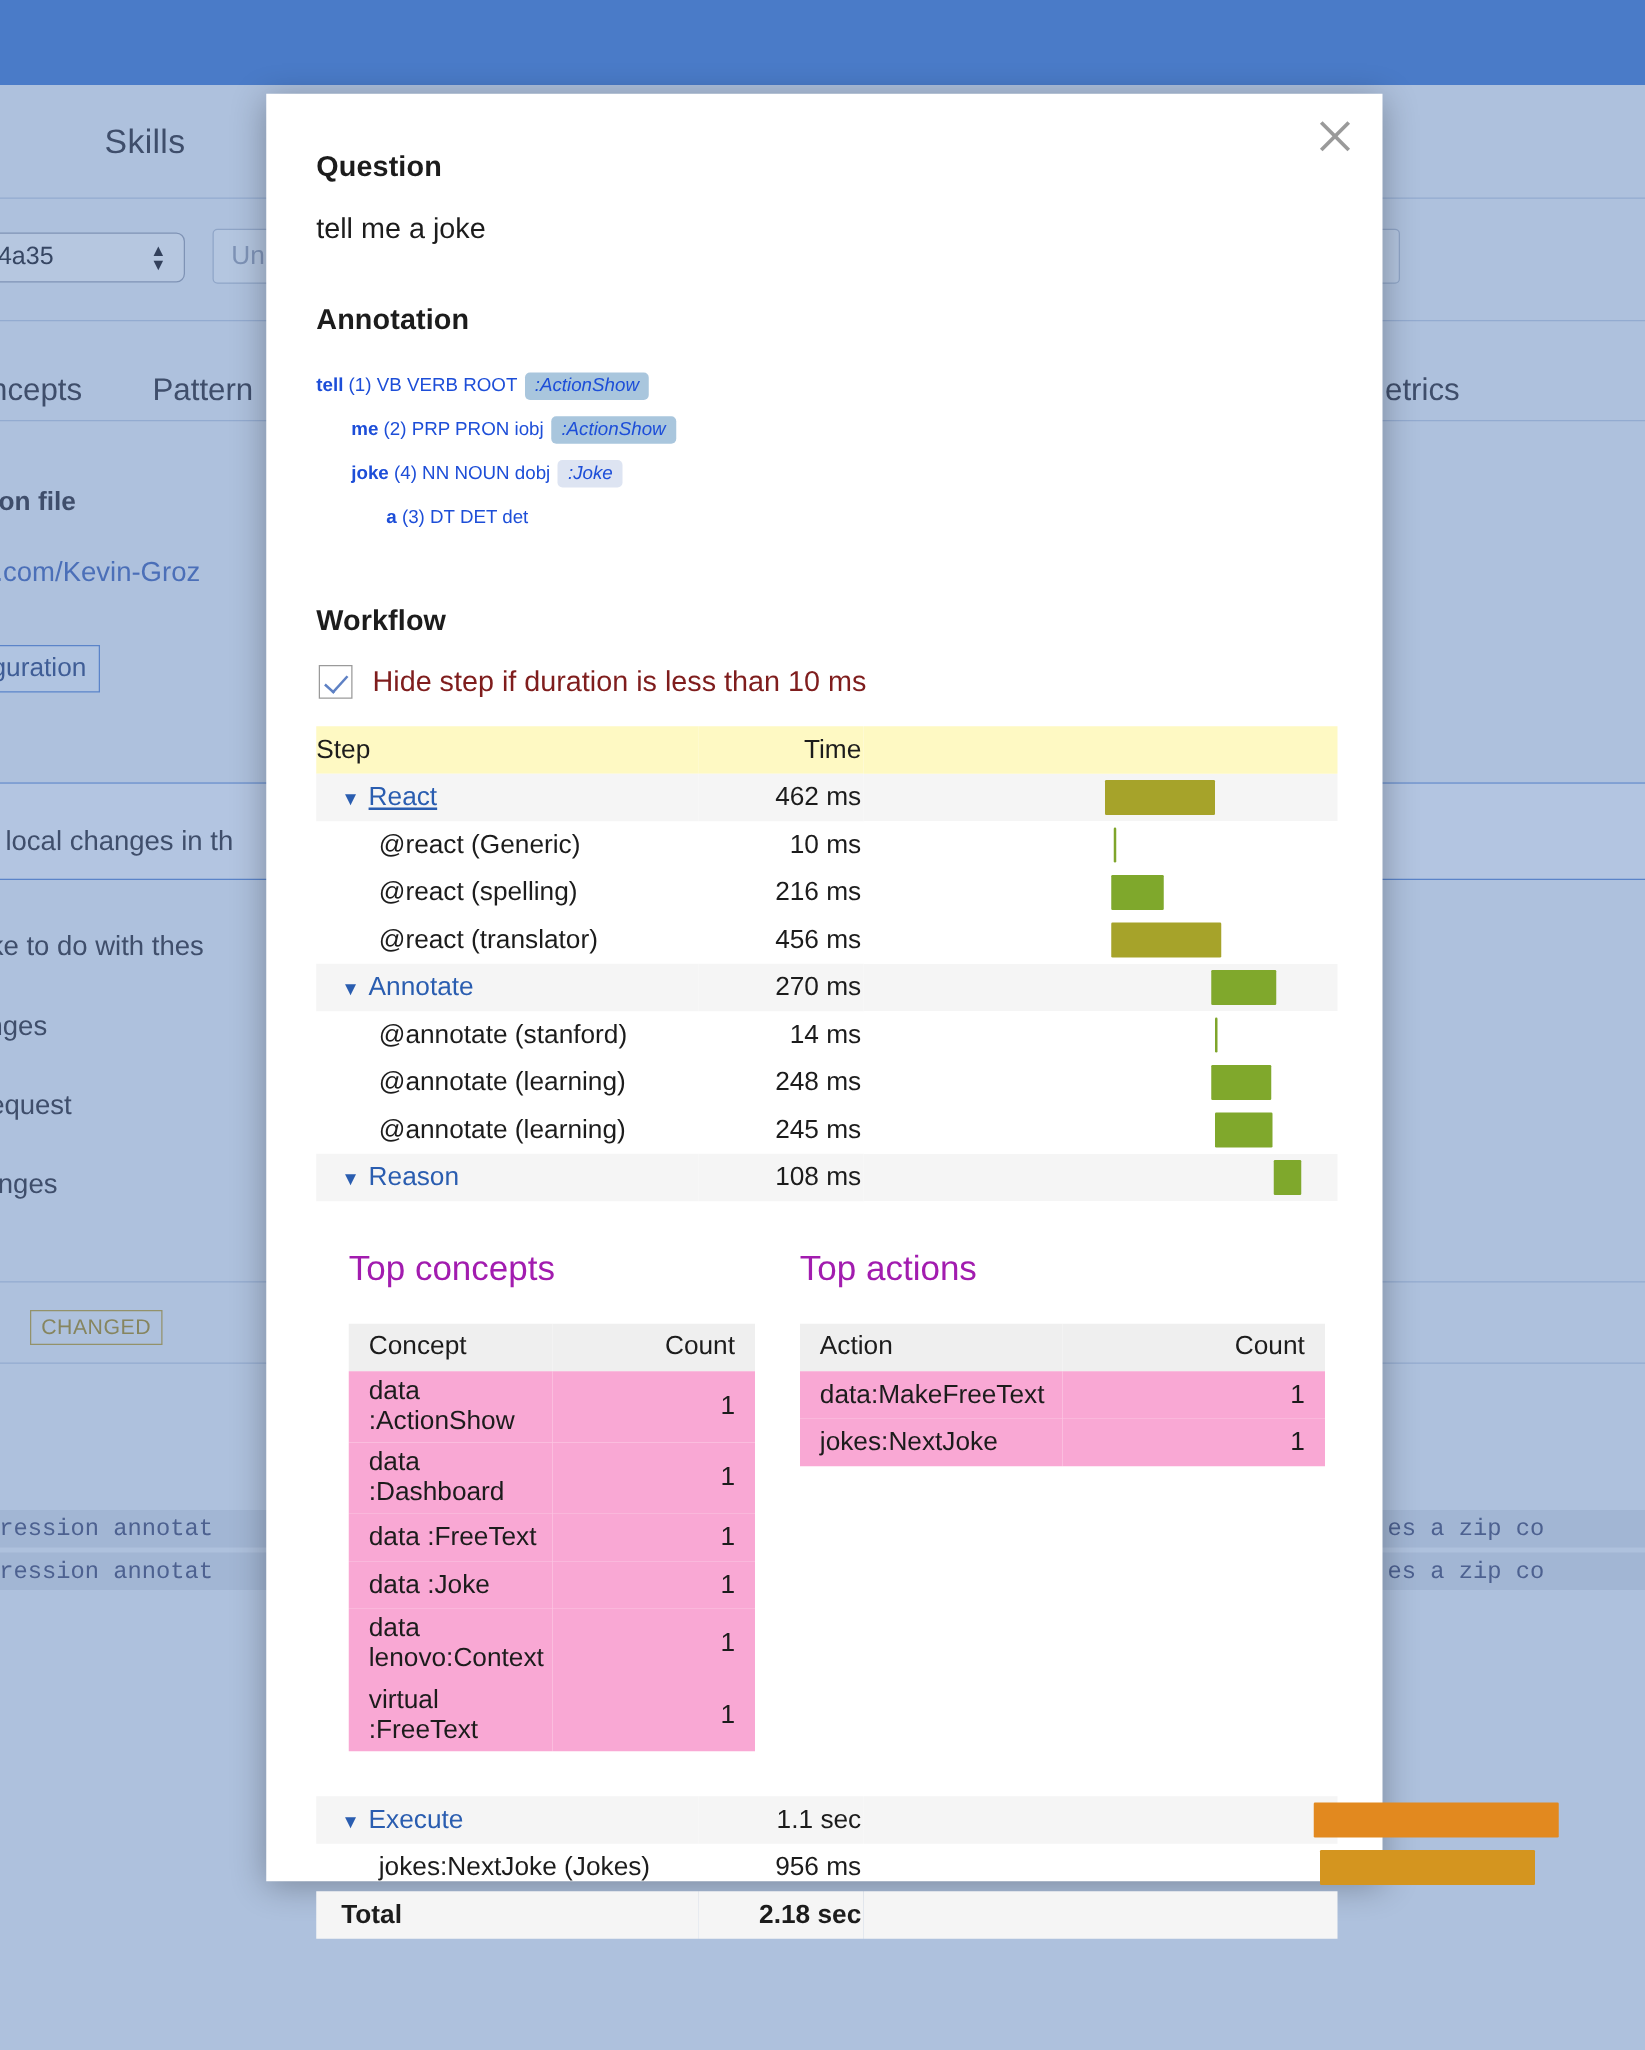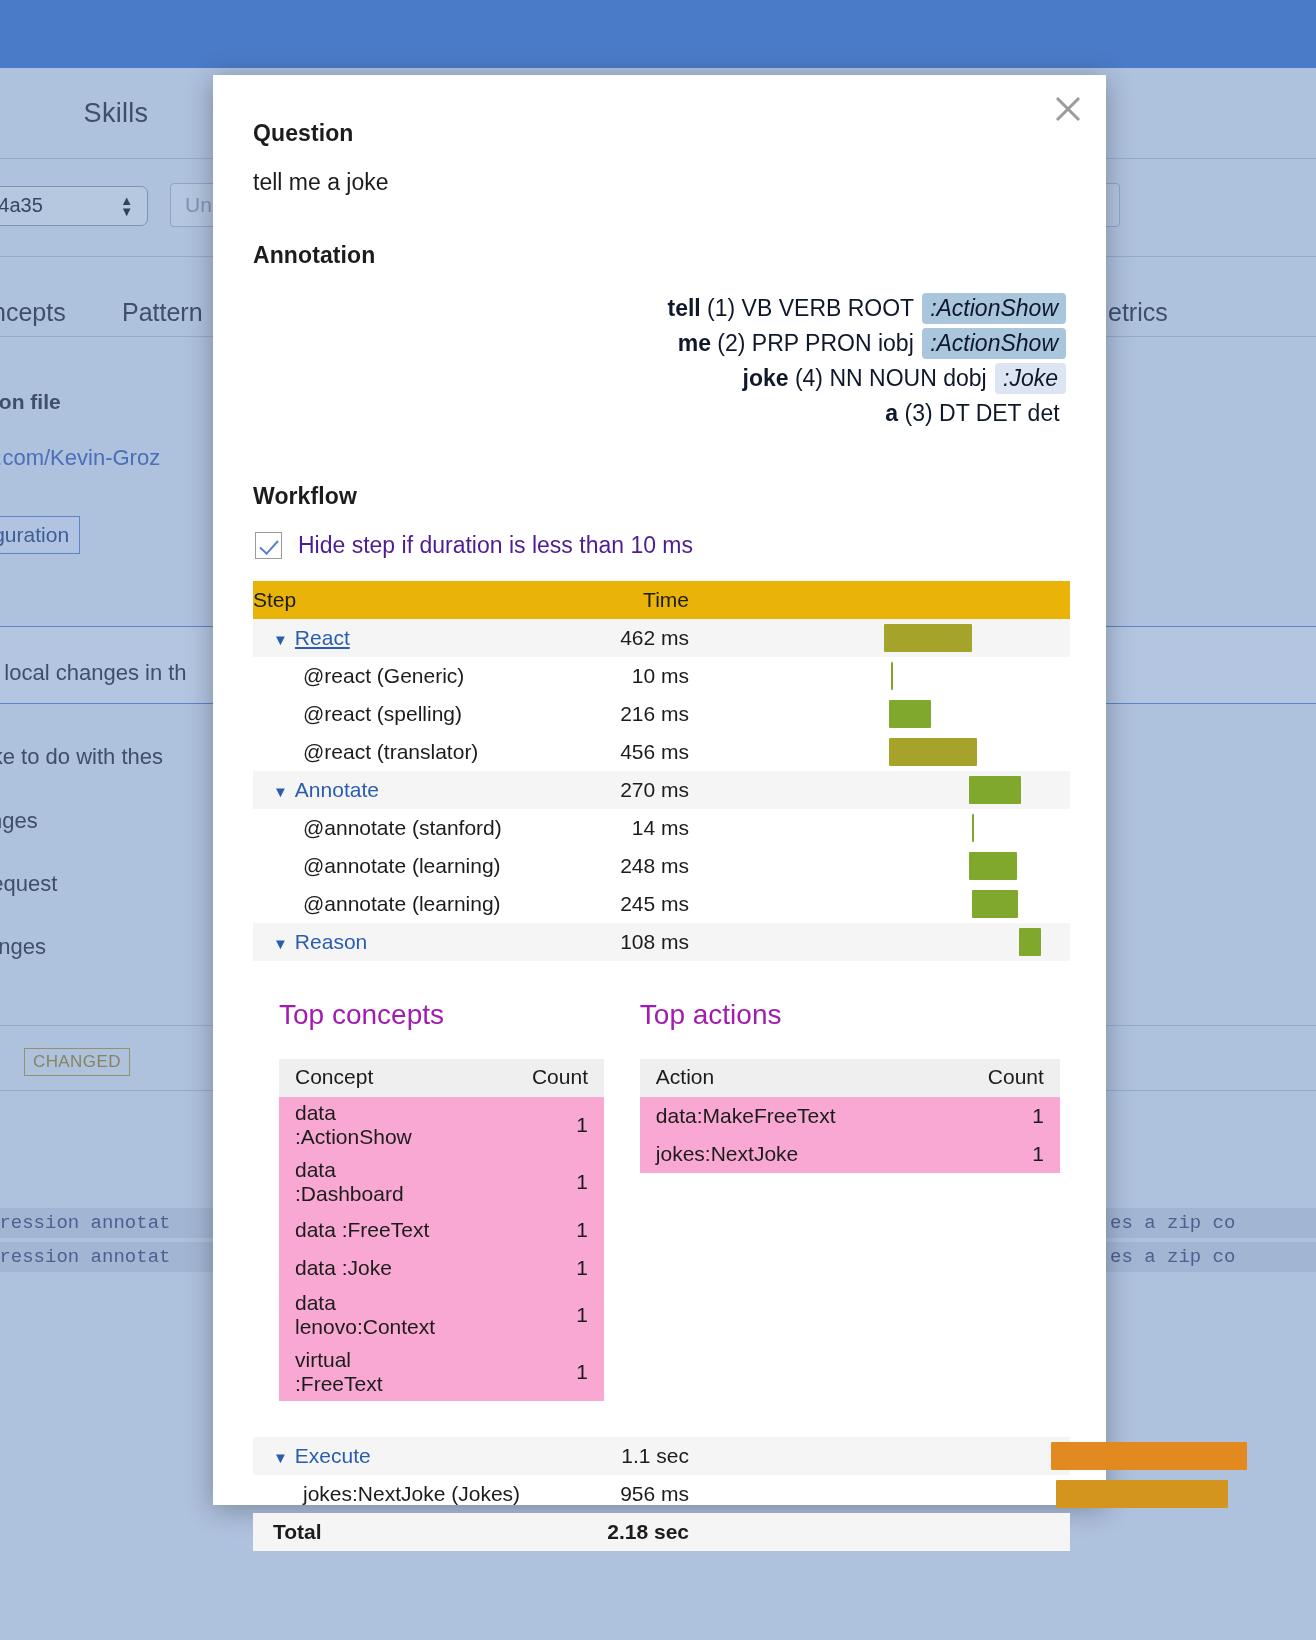--- a/index.html
+++ b/index.html
@@ -73,48 +73,48 @@
 
   .m-inner { padding: 45px 40px 0 40px; }
   h3.sec {
     font-size: 23px; font-weight: bold; color: #1c1c1c;
     margin: 0 0 22px 0; letter-spacing: .1px;
   }
   .question-text { font-size: 23px; color: #1c1c1c; margin: 0 0 46px 0; }
 
   
   .annot { margin: 0 0 52px 0; }
-  .annot-line { font-size: 23px; color: #0f172a; line-height: 35px; white-space: pre; text-align: right; }
+  .annot-line { font-size: 15px; color: #1d4ed8; line-height: 35px; white-space: pre; }
   .annot-line b { font-weight: bold; }
   .tag {
     font-style: italic; padding: 2px 8px 3px 8px; border-radius: 4px;
     margin-left: 2px;
   }
   .tag.blue { background: #a9c6dd; }
   .tag.lblue { background: #dde4f2; }
 
   
   .cb-row { display: flex; align-items: center; margin: 0 0 22px 2px; }
   .cb {
     width: 27px; height: 27px; border: 1px solid #9a9a9a; background: #fff;
     position: relative; flex: none;
   }
   .cb::after {
     content: ""; position: absolute; left: 8px; top: 3px;
     width: 8px; height: 16px; border: solid #5e81c4;
     border-width: 0 2px 2px 0; transform: rotate(42deg);
   }
-  .cb-label { font-size: 23px; color: #4c1d95; margin-left: 16px; }
+  .cb-label { font-size: 23px; color: #7f1d1d; margin-left: 16px; }
 
   
   table.wf { width: 817px; border-collapse: collapse; table-layout: fixed; }
   table.wf td, table.wf th { padding: 0; }
   .wf tr { height: 38px; }
   .wf tr.alt { background: #f5f5f5; }
-  .wf tr.head { background: #eab308; height: 38px; margin-top: 16px; }
+  .wf tr.head { background: #fef9c3; height: 38px; margin-top: 16px; }
   .wf .c-step { width: 306px; }
   .wf .c-time { width: 132px; text-align: right; }
   .wf .c-bar  { width: 379px; position: relative; }
   .wf th { font-size: 21px; color: #1c1c1c; font-weight: normal; text-align: left; padding-left: 20px; }
   .wf th.c-time { text-align: right; padding-right: 2px; }
   .wf td { font-size: 21px; color: #1c1c1c; }
   .wf td.c-step { padding-left: 20px; }
   .wf td.c-time { padding-right: 2px; }
   .grp { color: #2a5db0; }
   .grp .tri { color: #2a5db0; font-size: 15px; margin-right: 7px; }

